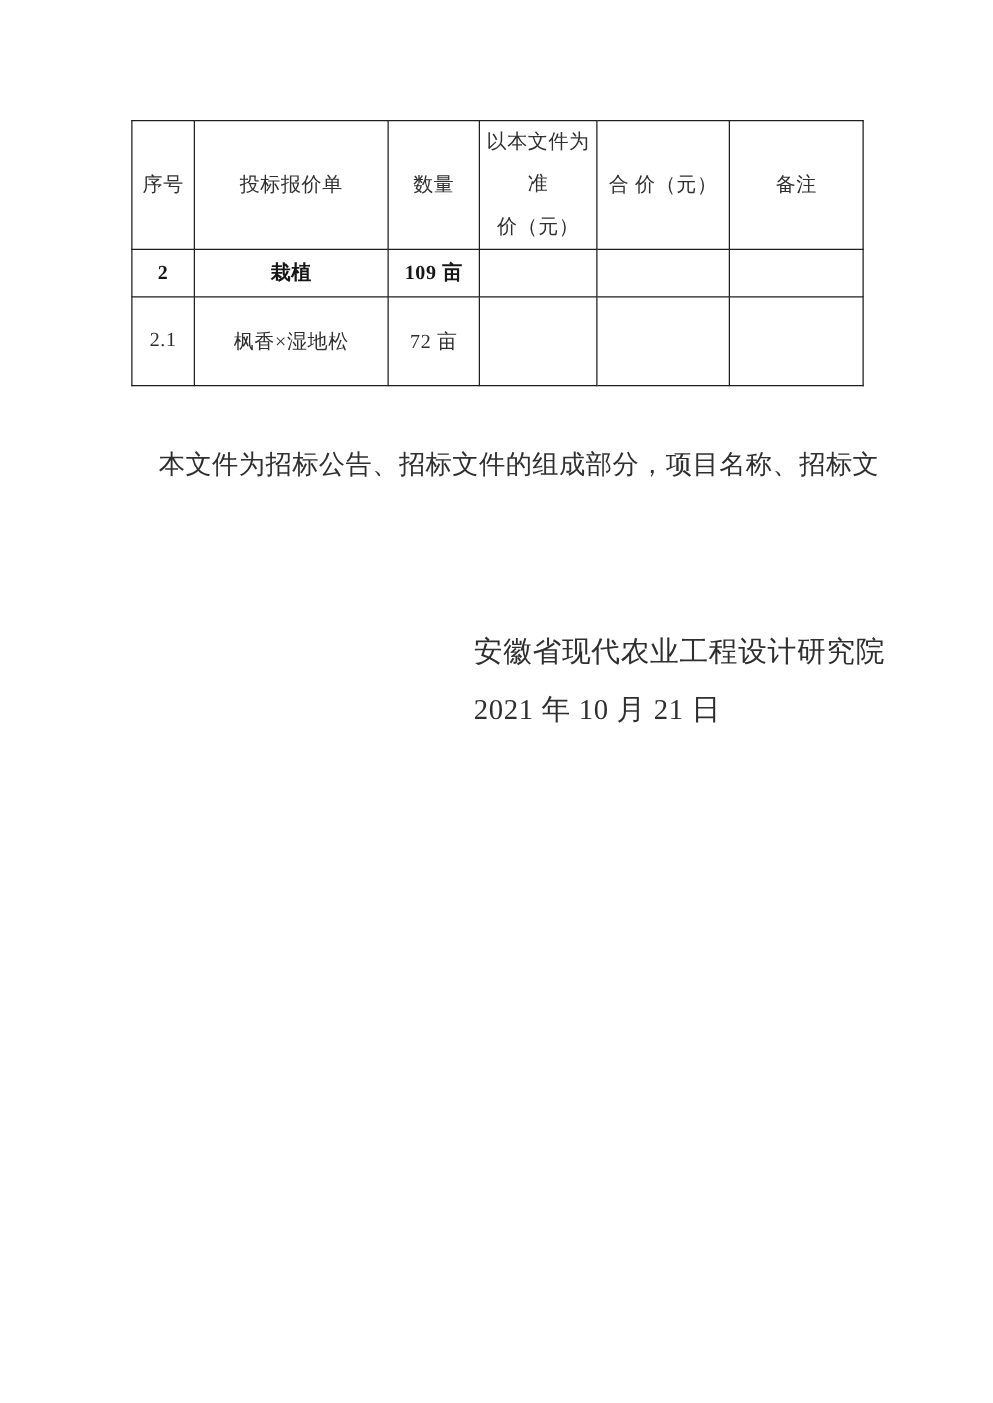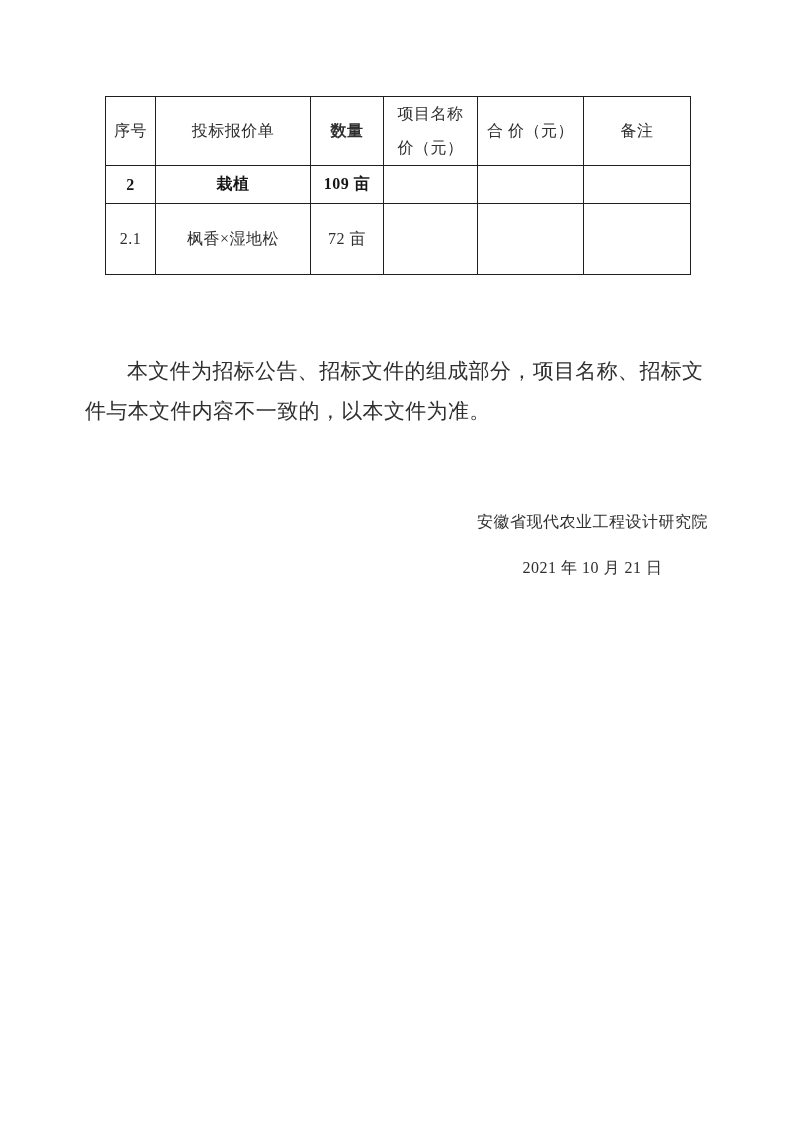--- a/index.html
+++ b/index.html
@@ -33,43 +33,43 @@
     padding: 0;
     font-size: 16px;
     color: var(--ink, #2f2f2f);
     letter-spacing: 0.5px;
     overflow: hidden;
   }
   tr.row-header   { height: 68px; }
   tr.row-section  { height: 38px; }
   tr.row-item     { height: 71px; }
   tr.row-section td { font-weight: bold; color: #161616; }
-  td.qty-head { font-weight: bold; color: #161616; }
+  td.qty-head { font-weight: normal; color: #161616; }
   .two-line { line-height: 34px; }
 
   
   .body-paragraph {
     position: absolute;
     left: 85px;
     top: 351px;
     width: 624px;
     font-size: 21px;
     line-height: 40px;
     letter-spacing: 0.35px;
     color: var(--ink, #2f2f2f);
   }
   .body-paragraph .line-1 { text-indent: 42px; }
 
   
   .signature-block {
     position: absolute;
     right: 86px;
     top: 499px;
-    text-align: center;
-    font-size: 16px;
+    text-align: left;
+    font-size: 23px;
     line-height: 46px;
     letter-spacing: 0.5px;
     color: var(--ink, #2f2f2f);
     white-space: nowrap;
   }
 </style>
 </head>
 <body>
 
 <div class="page" style="--ink: #2f2f2f; --line: #1f1f1f;">
@@ -82,21 +82,21 @@
       <col style="width:94px">
       <col style="width:106px">
       <col style="width:107px">
     </colgroup>
     <tbody>
       <tr class="row-header">
         <td>序号</td>
         <td>投标报价单</td>
         <td class="qty-head">数量</td>
         <td class="two-line">
-          <div>项目名称</div>
+          <div>以本文件为准</div>
           <div>价（元）</div>
         </td>
         <td>合 价（元）</td>
         <td>备注</td>
       </tr>
       <tr class="row-section">
         <td>2</td>
         <td>栽植</td>
         <td>109 亩</td>
         <td></td>
@@ -109,21 +109,20 @@
         <td>72 亩</td>
         <td></td>
         <td></td>
         <td></td>
       </tr>
     </tbody>
   </table>
 
   <div class="body-paragraph">
     <div class="line-1">本文件为招标公告、招标文件的组成部分，项目名称、招标文</div>
-    <div class="line-2">件与本文件内容不一致的，以本文件为准。</div>
   </div>
 
   <div class="signature-block">
     <div>安徽省现代农业工程设计研究院</div>
     <div>2021 年 10 月 21 日</div>
   </div>
 
 </div>
 
 </body></html>

